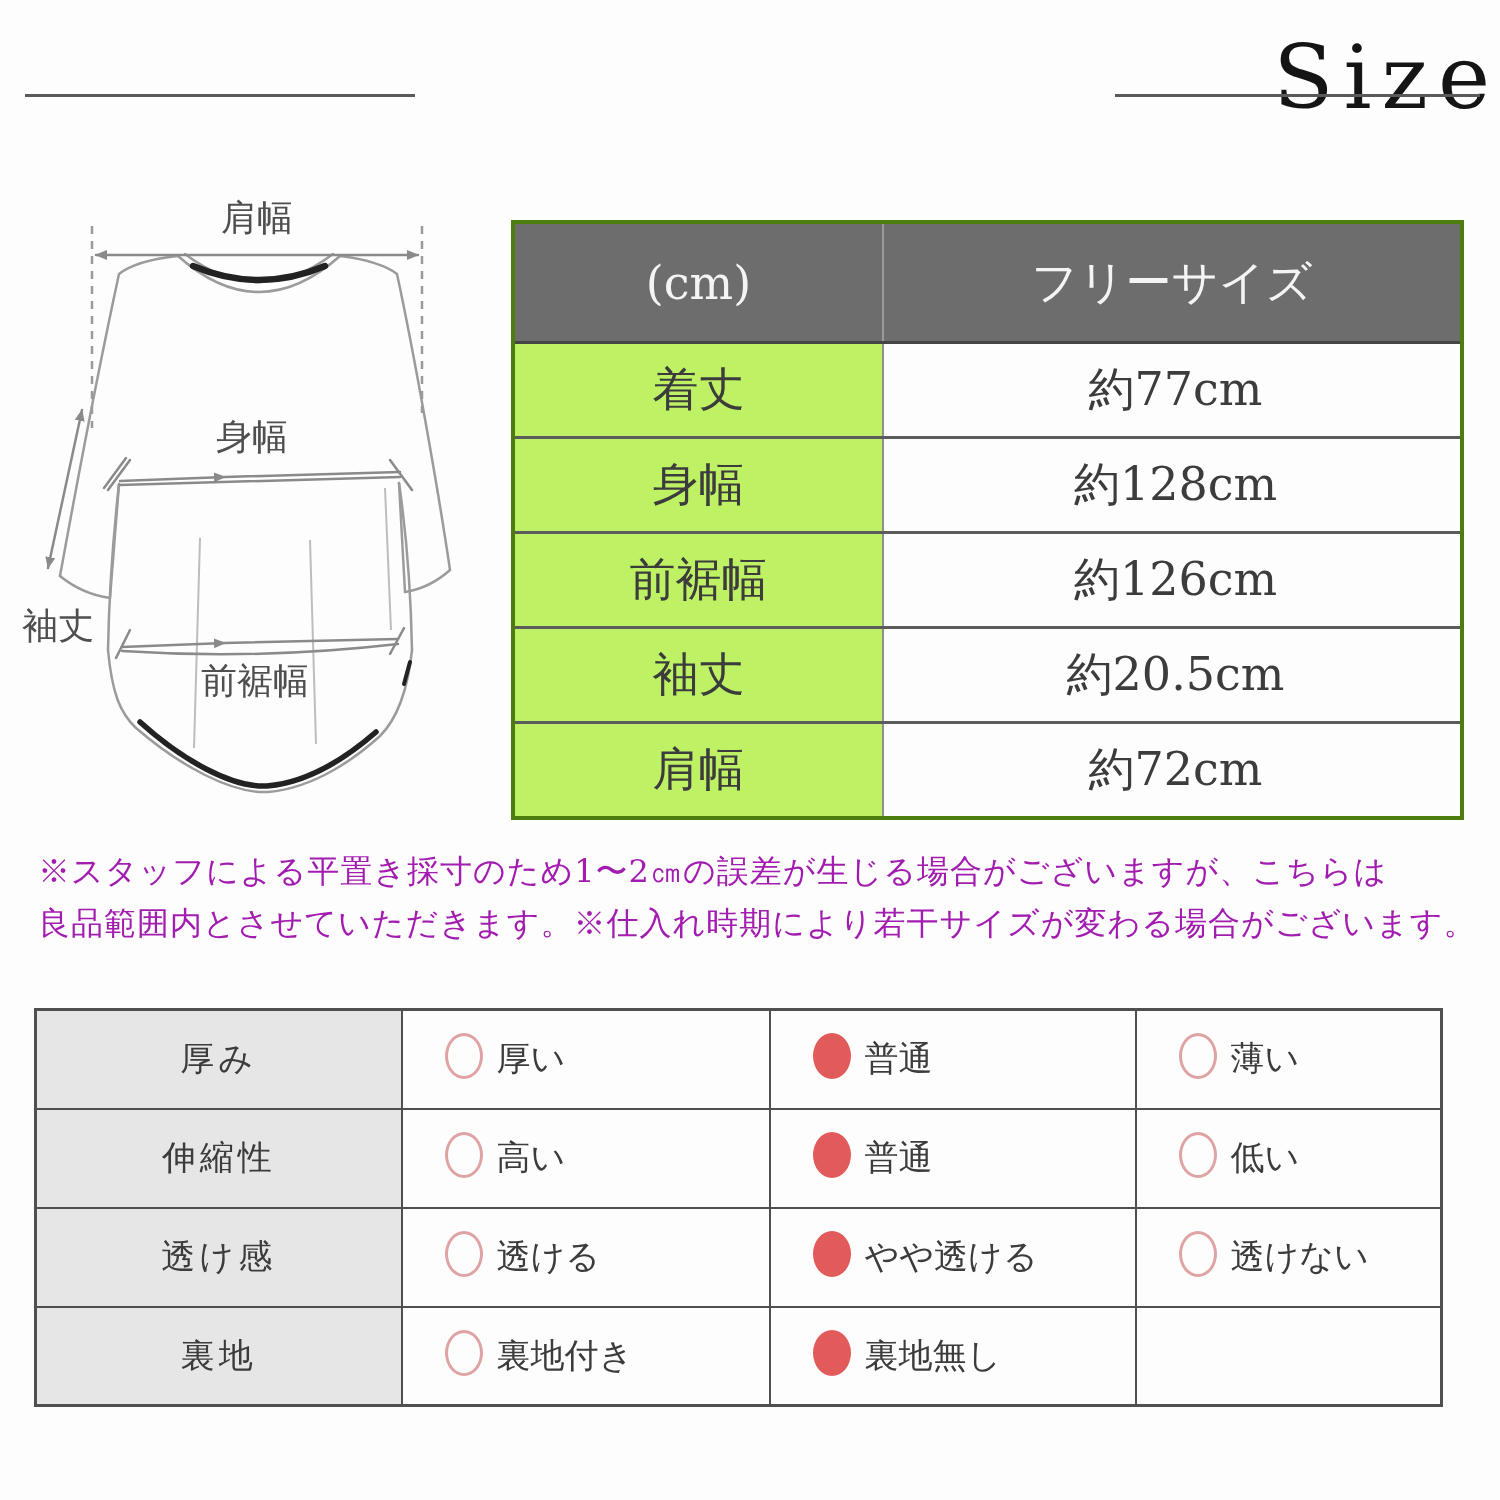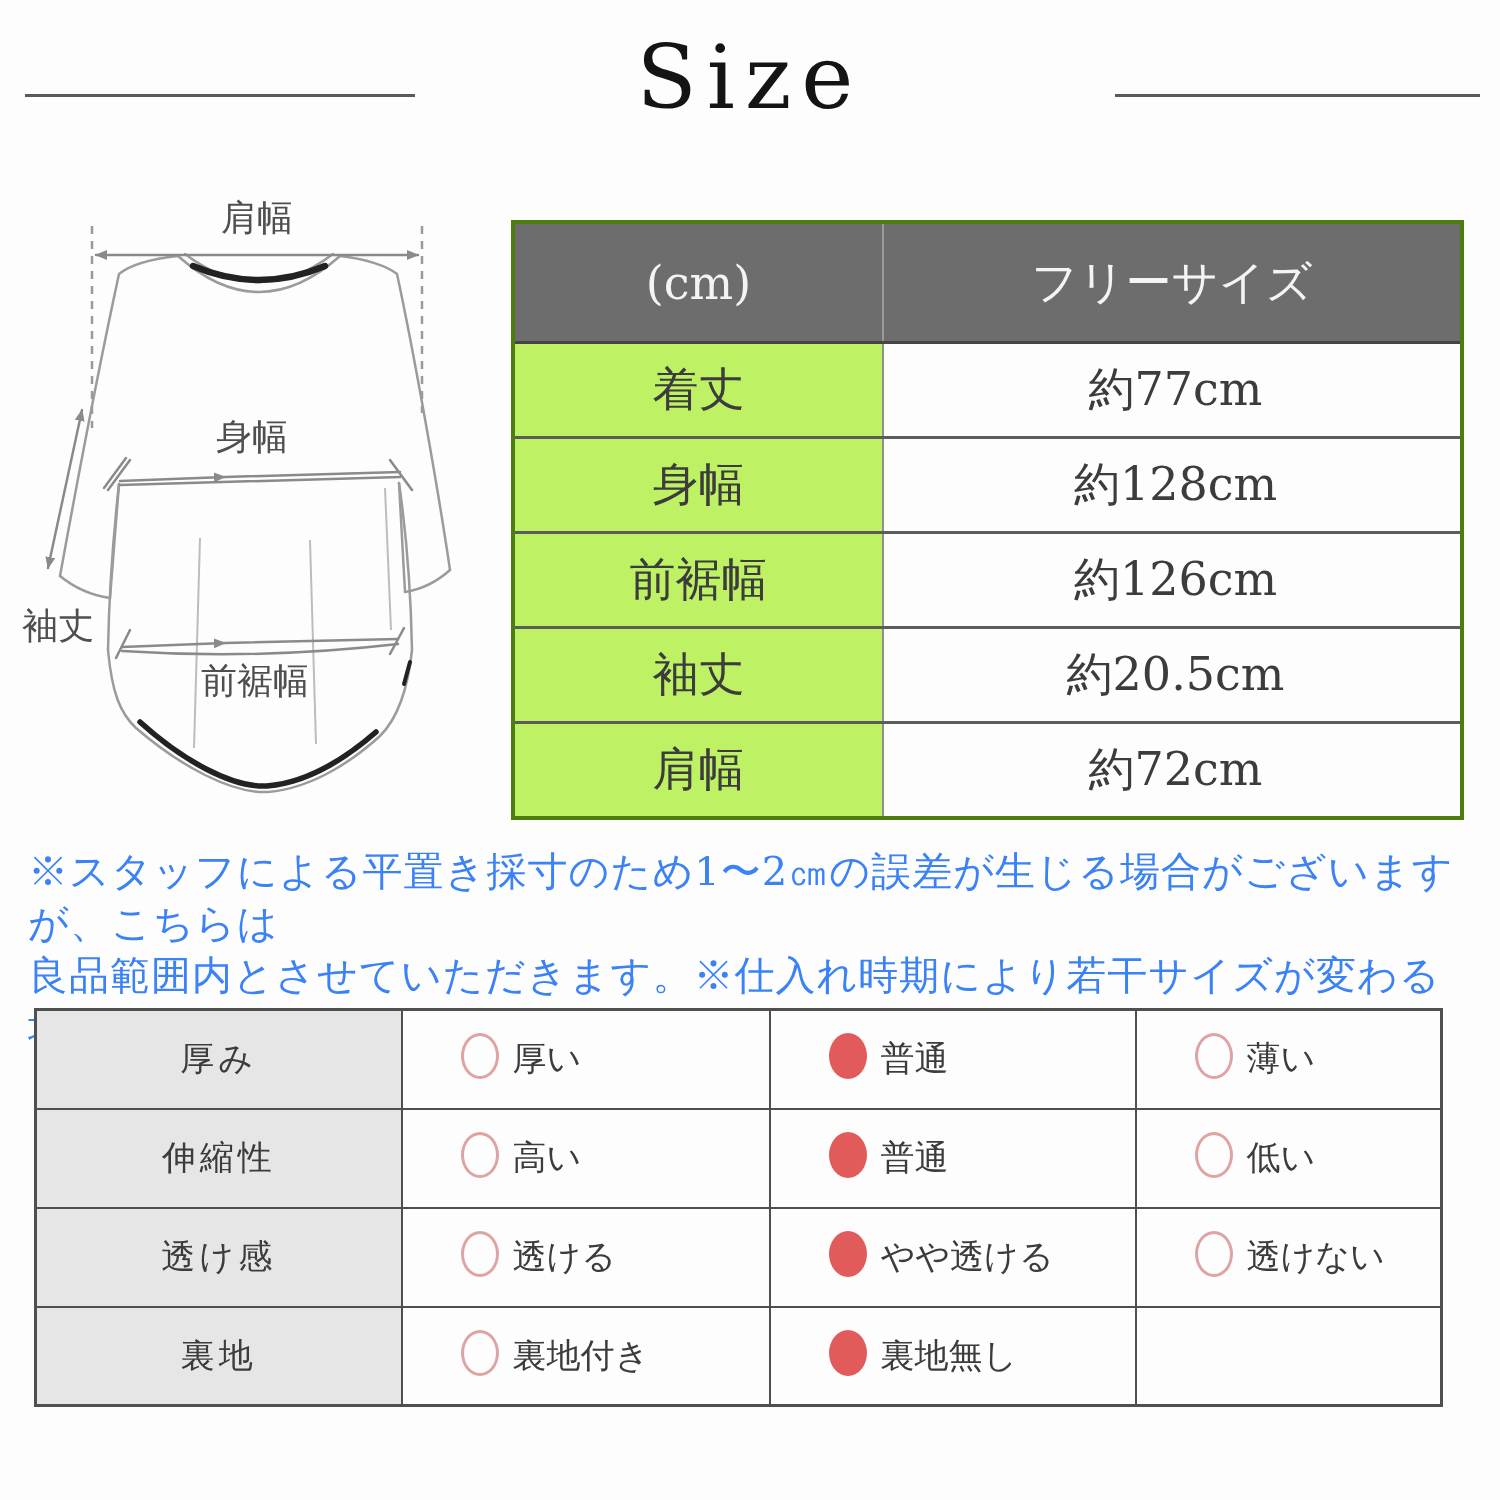--- a/index.html
+++ b/index.html
@@ -7,21 +7,21 @@
     position:relative;
     width:1500px;height:1500px;
     background:#fdfdfd;
     font-family:"DejaVu Serif","Liberation Serif",serif;
     color:#3c3c3c;
     overflow:hidden;
   }
   
   .page-title{
     position:absolute;left:0;top:26px;width:100%;
-    text-align:center;
+    text-align:right;
     font-size:88px;font-weight:400;letter-spacing:10px;
     color:#141414;margin:0;
   }
   .title-rule{position:absolute;top:94px;height:3px;background:#5a5a5a;}
   .title-rule.left{left:25px;width:390px;}
   .title-rule.right{left:1115px;width:365px;}
   
   .diagram{position:absolute;left:20px;top:188px;width:470px;height:650px;}
   .diagram text{
     font-family:"DejaVu Serif","Liberation Serif",serif;
@@ -46,22 +46,22 @@
   }
   .size-table thead th:first-child{border-right:2px solid #9a9a9a;}
   .size-table tbody tr{height:95px;}
   .size-table tbody td.label{
     background:#bef264;border-right:2px solid #8f8f8f;
   }
   .size-table tbody td.value{background:#fdfdfd;padding-left:8px;}
   .size-table{border:4px solid #4d7c0f;margin-left:6px;}
   
   .notes{
-    position:absolute;left:28px;top:845px;width:1440px;
-    font-size:40px;line-height:52px;color:#3b82f6;
+    position:absolute;left:38px;top:845px;width:1440px;
+    font-size:32px;line-height:52px;color:#a21caf;
     letter-spacing:1px;
   }
   
   .feature-table{
     position:absolute;left:34px;top:1008px;
     width:1406px;height:396px;
     border-collapse:collapse;table-layout:fixed;
     background:#fefefe;
     border:3px solid #4f4f4f;
   }
@@ -70,21 +70,21 @@
   .feature-table col.f-opt2{width:366px;}
   .feature-table col.f-opt3{width:306px;}
   .feature-table tr{height:99px;}
   .feature-table td{
     border:2px solid #4f4f4f;
     vertical-align:middle;font-size:34px;
   }
   .feature-table td.flabel{
     background:#e6e6e6;text-align:center;letter-spacing:4px;
   }
-  .feature-table td.opt{background:#fdfdfd;padding-left:58px;}
+  .feature-table td.opt{background:#fdfdfd;padding-left:42px;}
   .dot{
     display:inline-block;vertical-align:middle;
     width:32px;height:40px;border-radius:50%;
     border:3px solid #dfa3a3;background:transparent;
     margin-right:14px;margin-top:-6px;
   }
   td[data-selected="true"] .dot{
     background:#e25b5b;border-color:#e25b5b;
   }
   .opt-text{vertical-align:middle;color:#3c3c3c;}

